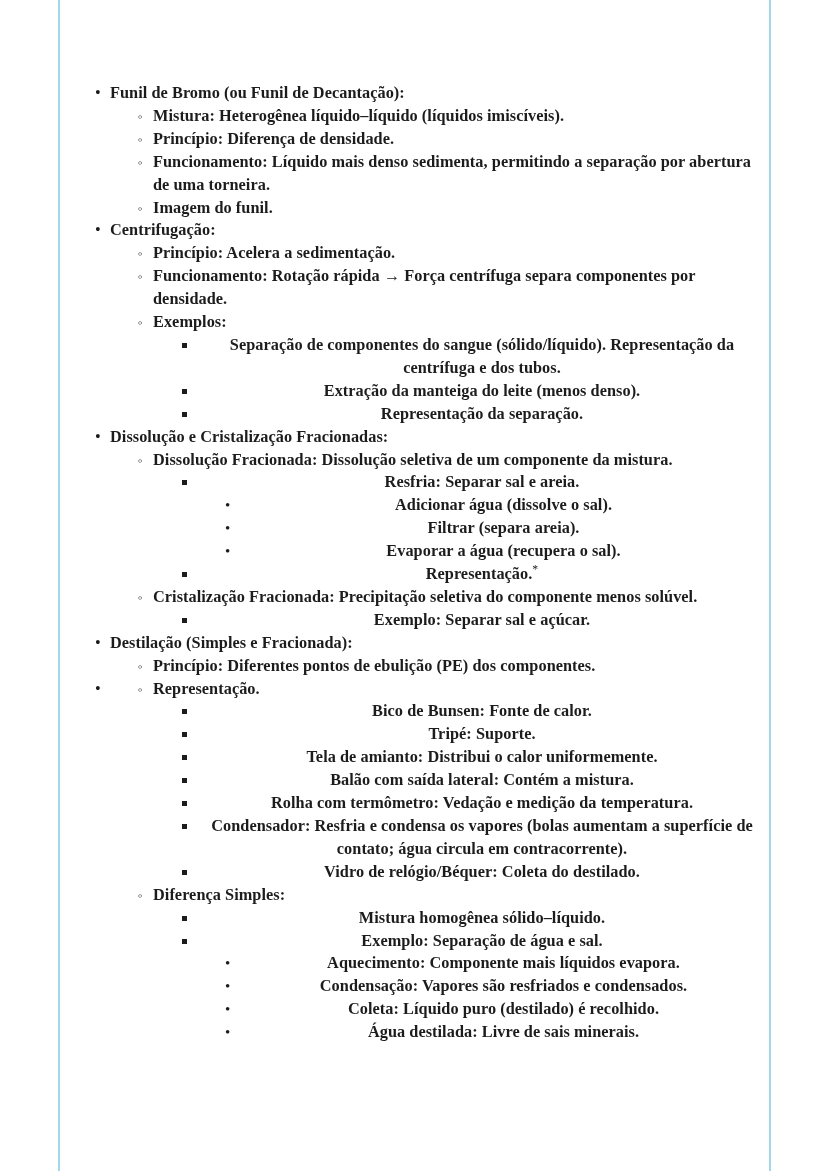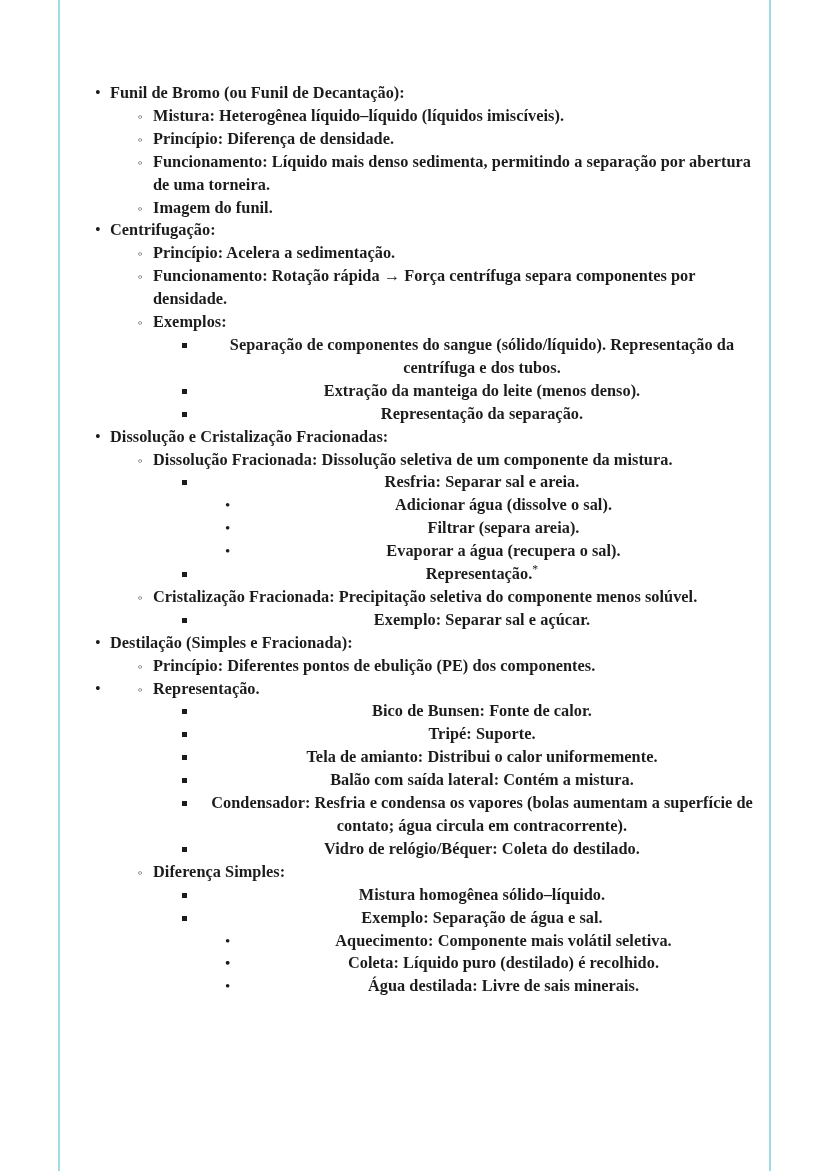--- a/index.html
+++ b/index.html
@@ -142,28 +142,28 @@
         </ul></li>
       <li><span class="mk">•</span><span class="txt">Destilação (Simples e Fracionada):</span><ul class="lvl2">
           <li><span class="mk">◦</span><span class="txt">Princípio: Diferentes pontos de ebulição (PE) dos componentes.</span></li>
         </ul></li>
       <li><span class="mk">•</span><ul class="lvl2">
           <li><span class="mk">◦</span><span class="txt">Representação.</span><ul class="lvl3">
               <li><span class="mk"></span><span class="txt">Bico de Bunsen: Fonte de calor.</span></li>
               <li><span class="mk"></span><span class="txt">Tripé: Suporte.</span></li>
               <li><span class="mk"></span><span class="txt">Tela de amianto: Distribui o calor uniformemente.</span></li>
               <li><span class="mk"></span><span class="txt">Balão com saída lateral: Contém a mistura.</span></li>
-              <li><span class="mk"></span></li>
+              <li><span class="mk"></span><span class="txt">Rolha com termômetro: Vedação e medição da temperatura.</span></li>
               <li><span class="mk"></span><span class="txt">Condensador: Resfria e condensa os vapores (bolas aumentam a superfície de contato; água circula em contracorrente).</span></li>
               <li><span class="mk"></span><span class="txt">Vidro de relógio/Béquer: Coleta do destilado.</span></li>
             </ul></li>
           <li><span class="mk">◦</span><span class="txt">Diferença Simples:</span><ul class="lvl3">
               <li><span class="mk"></span><span class="txt">Mistura homogênea sólido–líquido.</span></li>
               <li><span class="mk"></span><span class="txt">Exemplo: Separação de água e sal.</span><ul class="lvl4">
-                  <li><span class="mk">•</span><span class="txt">Aquecimento: Componente mais volátil seletiva.</span></li>
-                  <li><span class="mk">•</span></li>
+                  <li><span class="mk">•</span><span class="txt">Aquecimento: Componente mais líquidos evapora.</span></li>
+                  <li><span class="mk">•</span><span class="txt">Condensação: Vapores são resfriados e condensados.</span></li>
                   <li><span class="mk">•</span><span class="txt">Coleta: Líquido puro (destilado) é recolhido.</span></li>
                   <li><span class="mk">•</span><span class="txt">Água destilada: Livre de sais minerais.</span></li>
                 </ul></li>
             </ul></li>
         </ul></li>
     </ul>
 </div>
 
 </body></html>

